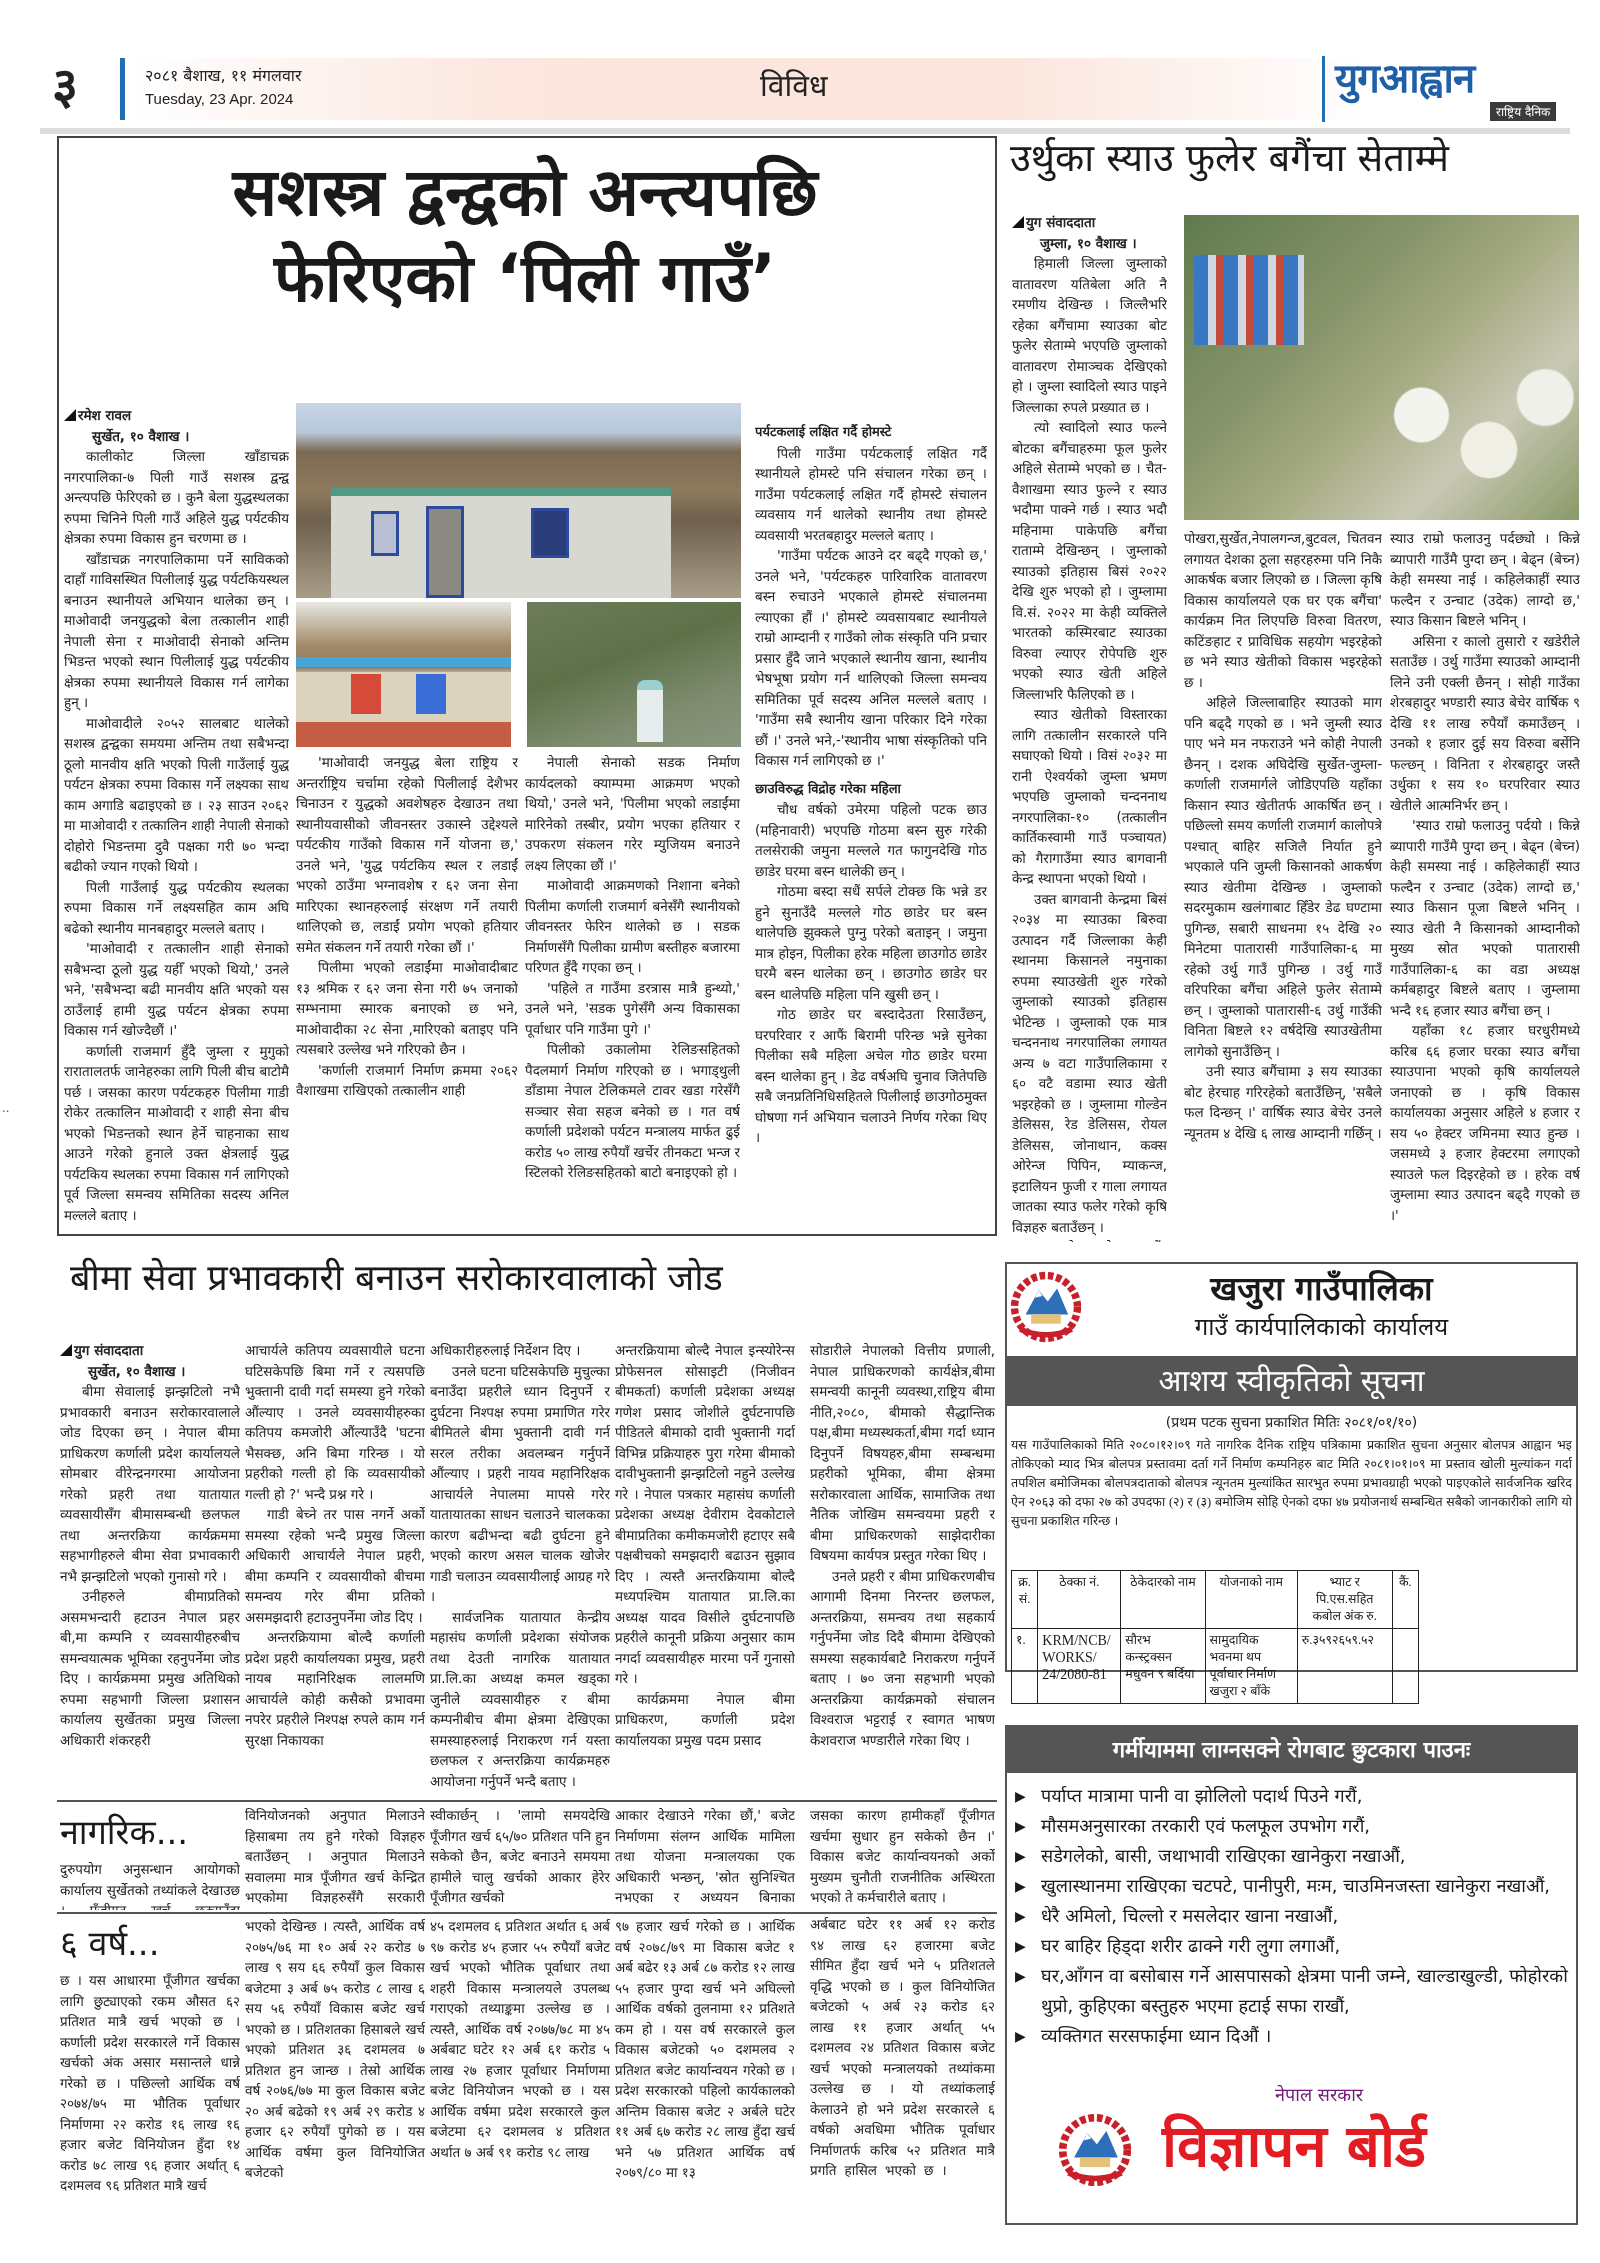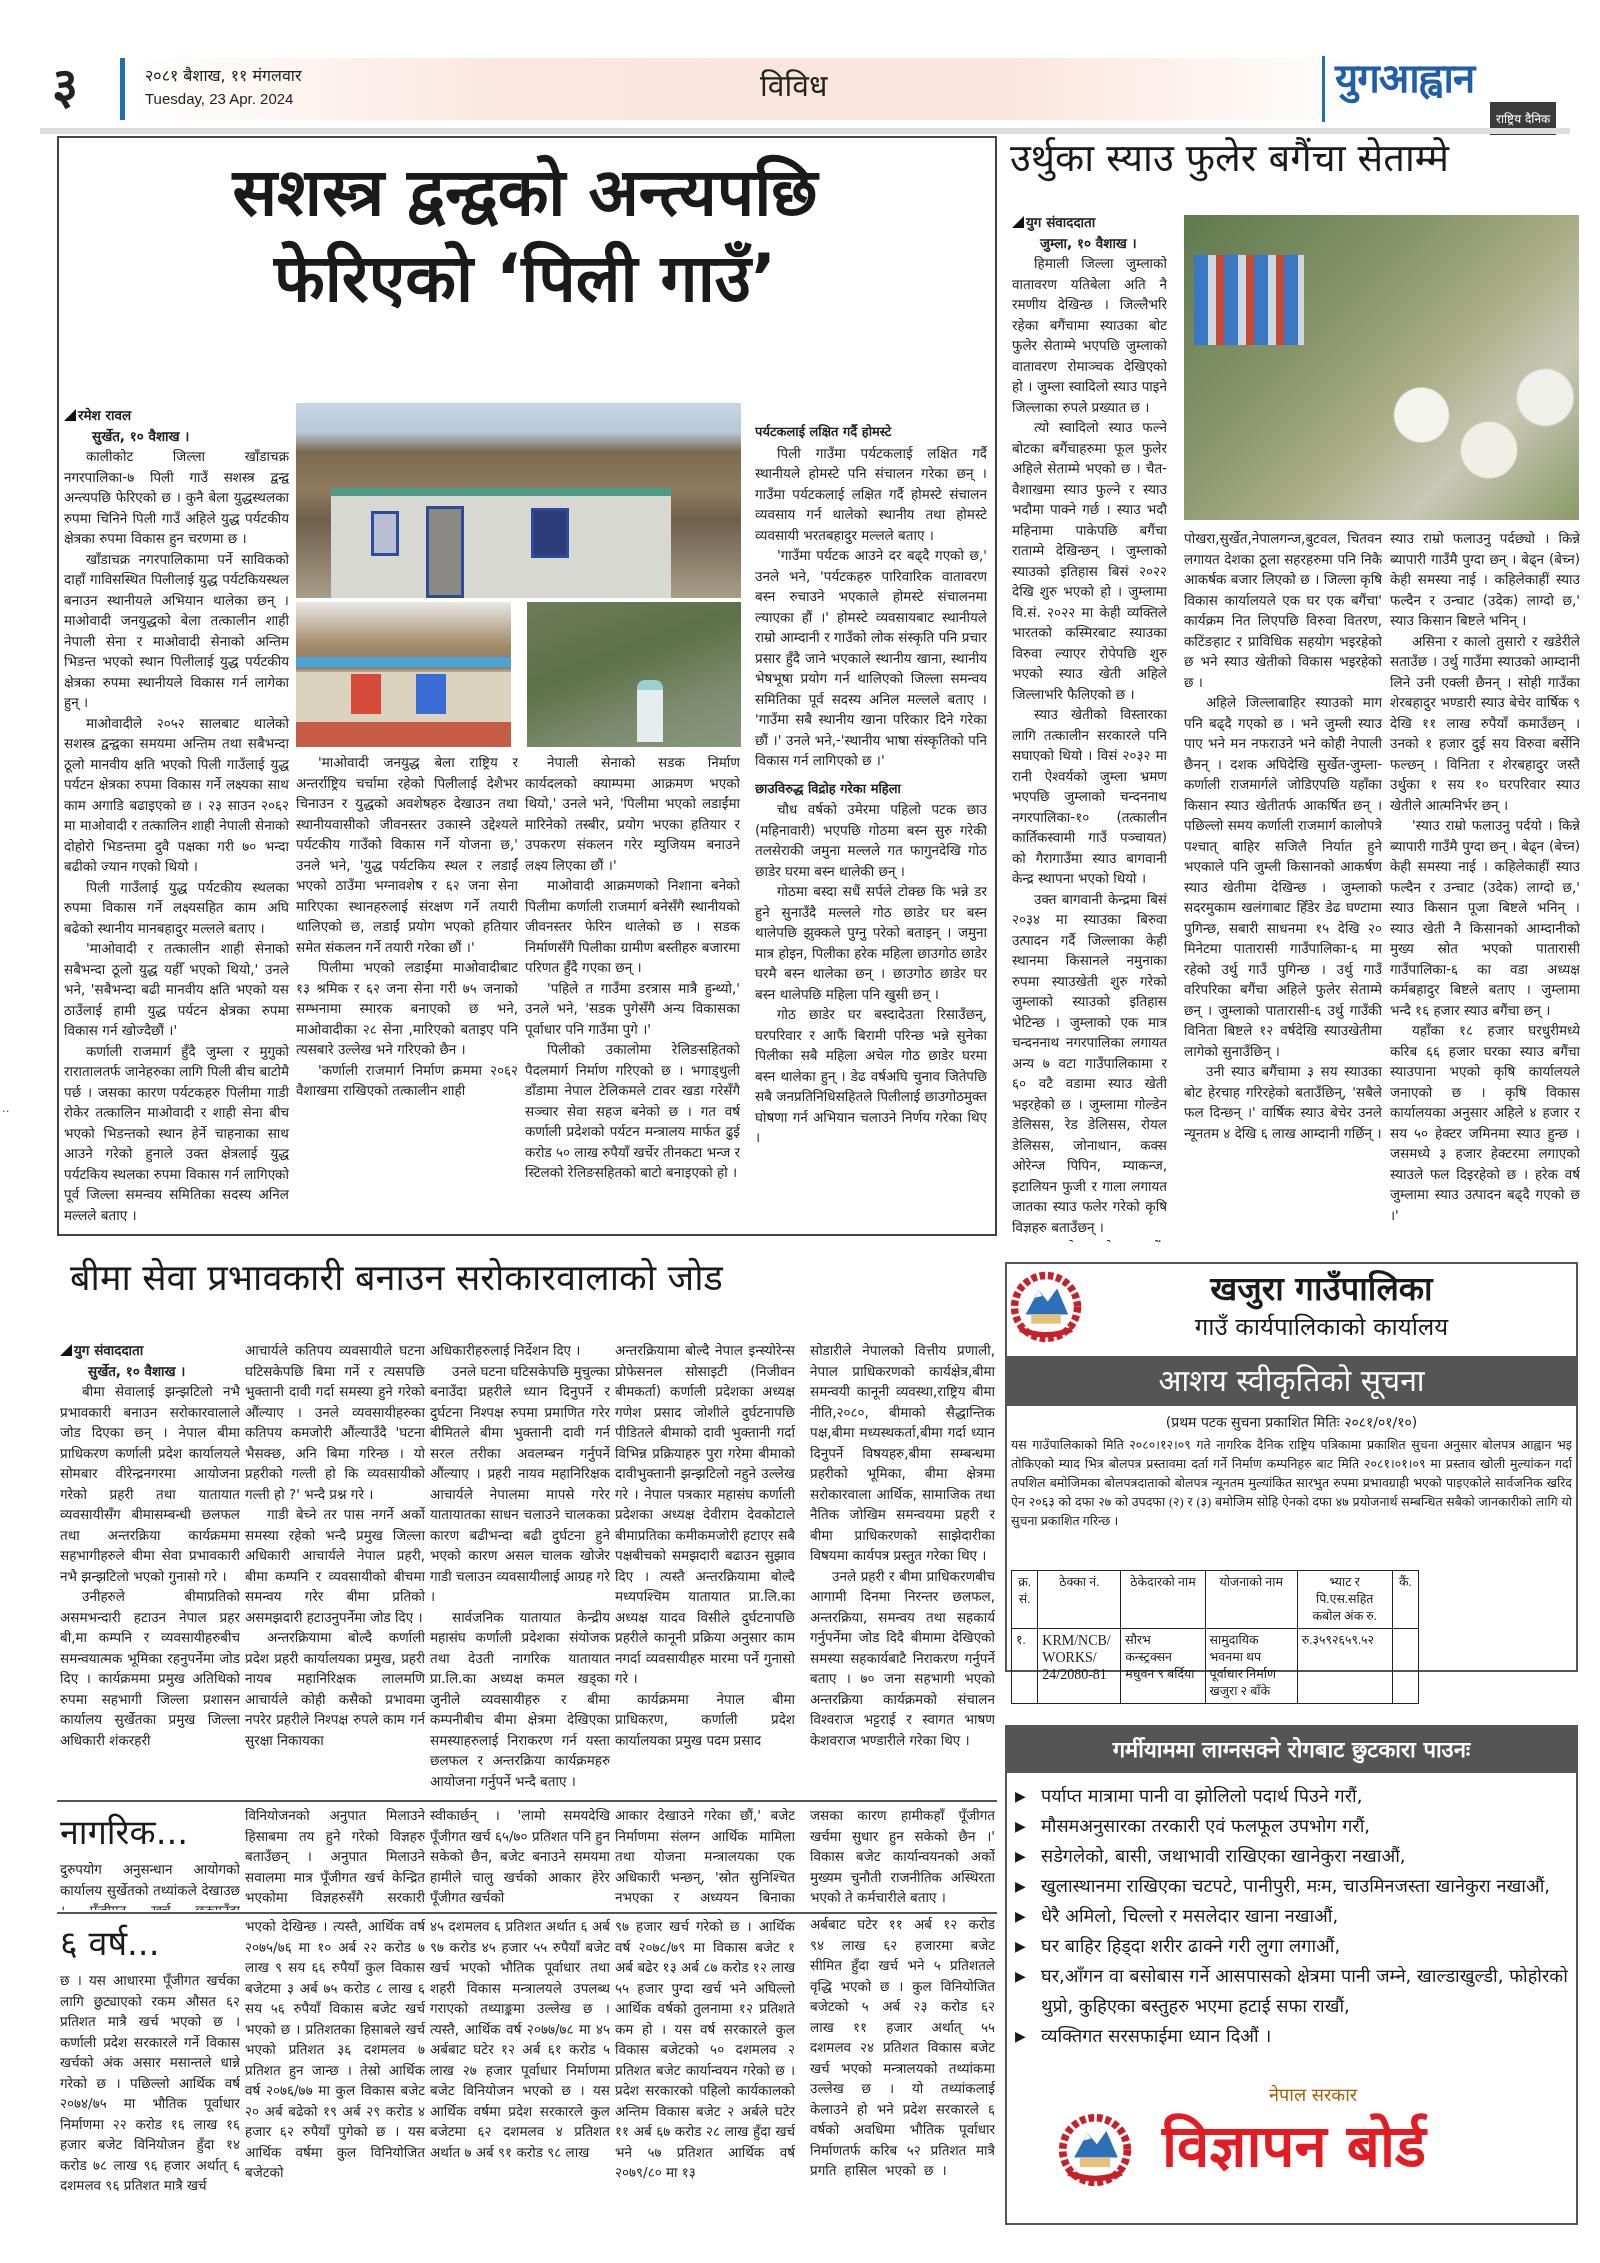--- a/index.html
+++ b/index.html
@@ -9,21 +9,21 @@
   
   .masthead { position: absolute; left: 40px; top: 56px; width: 1530px; height: 78px; }
   .page-num { position: absolute; left: 0; top: 0; font: bold 50px/60px "DejaVu Sans", sans-serif; color: #222; width: 50px; text-align: center; }
   .mast-rule { position: absolute; left: 80px; top: 2px; width: 5px; height: 62px; background: #1f6fb2; }
   .mast-band { position: absolute; left: 90px; top: 2px; width: 1240px; height: 62px; background: linear-gradient(90deg, #fff 0%, #fbe7df 30%, #fbe5dc 70%, #fff 100%); }
   .mast-date-np { position: absolute; left: 105px; top: 8px; font: 16px "DejaVu Sans", sans-serif; color: #222; }
   .mast-date-en { position: absolute; left: 105px; top: 34px; font: 15px "Liberation Sans", sans-serif; color: #222; }
   .mast-section { position: absolute; left: 720px; top: 8px; font: 30px "DejaVu Sans", sans-serif; color: #222; }
   .mast-rule2 { position: absolute; left: 1282px; top: 0; width: 3px; height: 66px; background: #1f6fb2; }
   .mast-logo { position: absolute; left: 1295px; top: -2px; font: bold 40px/48px "DejaVu Sans", sans-serif; color: #1f5fa8; letter-spacing: -1px; }
-  .mast-logo-sub { position: absolute; left: 1450px; top: 46px; font: 12px "DejaVu Sans", sans-serif; color: #fff; background: #3b3b3b; padding: 8px 6px; }
+  .mast-logo-sub { position: absolute; left: 1450px; top: 46px; font: 12px "DejaVu Sans", sans-serif; color: #fff; background: #3b3b3b; padding: 1px 6px; }
   .mast-bottom { position: absolute; left: 0; top: 72px; width: 1530px; height: 6px; background: #ddd; }
 
   
   .box { position: absolute; border: 2px solid #444; background: #fff; }
   .col { position: absolute; font: 13.5px/20.5px "DejaVu Sans", sans-serif; color: #222; text-align: justify; overflow: hidden; }
   .col p { text-indent: 22px; margin-bottom: 0; }
   .byline { font-weight: bold; font-size: 13.5px; }
   .byline .tri { display: inline-block; width: 0; height: 0; border-left: 12px solid transparent; border-bottom: 12px solid #111; margin-right: 2px; vertical-align: -1px; }
   .dateline { font-weight: bold; padding-left: 28px; }
   .subhead { font-weight: bold; font-size: 13px; margin-top: 2px; }
@@ -52,21 +52,21 @@
   .ad1-table th, .ad1-table td { border: 1.5px solid #222; padding: 3px 4px; vertical-align: top; text-align: left; font-weight: normal; }
   .ad1-table th { text-align: center; }
 
   
   .ad2 { position: absolute; left: 1005px; top: 1725px; width: 573px; height: 500px; border: 2px solid #555; background: #fff; }
   .ad2-head { position: absolute; left: 0; top: 0; width: 100%; height: 46px; background: #555; color: #fff; font: bold 22px/46px "DejaVu Sans", sans-serif; text-align: center; }
   .ad2-list { position: absolute; left: 8px; top: 54px; right: 8px; list-style: none; font: 18px/30px "DejaVu Sans", sans-serif; }
   .ad2-list li { position: relative; padding-left: 26px; }
   .ad2-list li .bullet { position: absolute; left: 0; top: 0; font-size: 14px; }
   .ad2-emblem { position: absolute; left: 50px; top: 385px; width: 76px; height: 76px; }
-  .ad2-gov { position: absolute; left: 262px; top: 355px; font: 18px "DejaVu Sans", sans-serif; color: #a16207; }
+  .ad2-gov { position: absolute; left: 268px; top: 355px; font: 18px "DejaVu Sans", sans-serif; color: #701a75; }
   .ad2-board { position: absolute; left: 155px; top: 382px; font: bold 58px/74px "DejaVu Sans", sans-serif; color: #e31b23; }
 
   .stray { position: absolute; left: 2px; top: 1105px; font-size: 12px; color: #555; }
 </style>
 </head>
 <body>
 
 <div class="masthead">
   <div class="page-num">३</div>
   <div class="mast-rule"></div>

